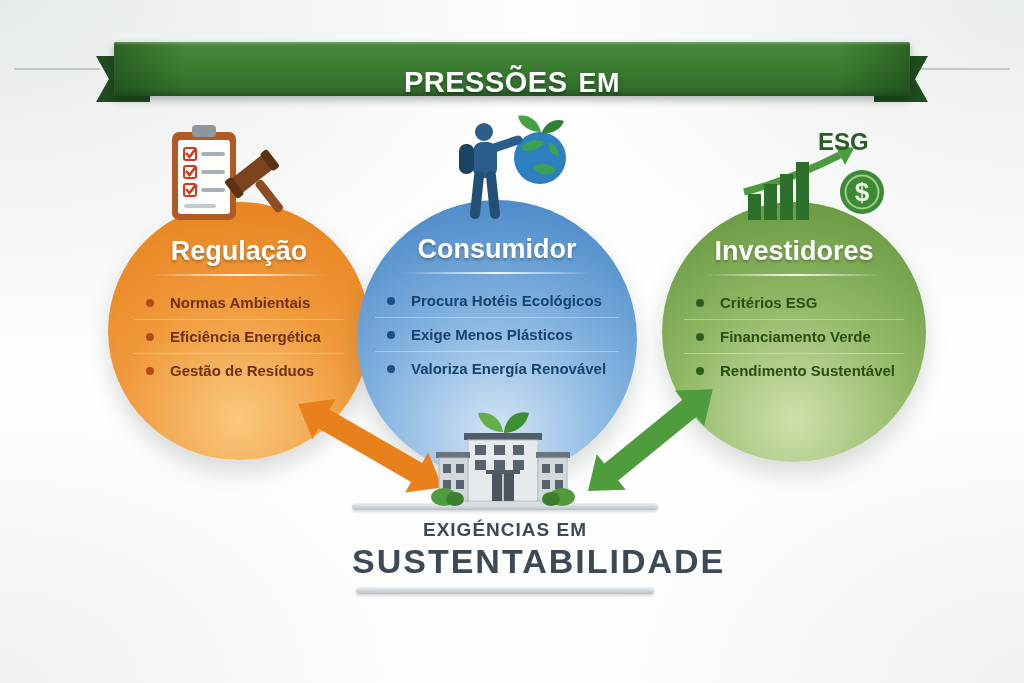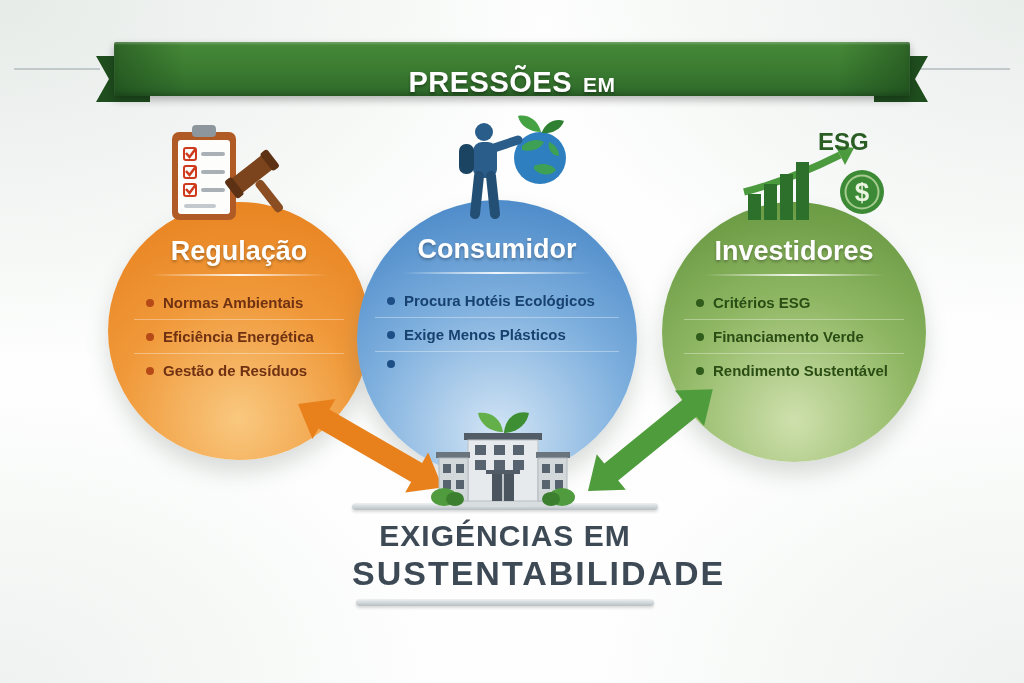--- a/index.html
+++ b/index.html
@@ -28,56 +28,56 @@
   .ribbon-tail.right { right:0; clip-path:polygon(0 0,100% 0,76% 50%,100% 100%,0 100%); }
   .ribbon-body {
     position:absolute; left:18px; right:18px; top:0; height:54px; border-radius:2px;
     background:
       linear-gradient(90deg, rgba(18,58,18,0.45), rgba(18,58,18,0) 9%, rgba(18,58,18,0) 91%, rgba(18,58,18,0.45)),
       linear-gradient(180deg, #478a39 0%, #3a7a30 55%, #2d672a 100%);
     box-shadow: 0 4px 9px rgba(0,0,0,0.28), inset 0 2px 2px rgba(255,255,255,0.22), inset 0 -3px 5px rgba(0,0,0,0.18);
     display:flex; justify-content:center; align-items:baseline; gap:11px; padding-top:24px;
   }
   .banner-word-lg { color:#fff; font-weight:bold; font-size:29px; letter-spacing:0.5px; text-shadow:0 2px 3px rgba(0,0,0,0.35); }
-  .banner-word-sm { color:#fff; font-weight:bold; font-size:21px; letter-spacing:0.5px; text-shadow:0 2px 3px rgba(0,0,0,0.35); }
+  .banner-word-sm { color:#fff; font-weight:bold; font-size:27px; letter-spacing:0.5px; text-shadow:0 2px 3px rgba(0,0,0,0.35); }
 
   
   .circle {
     position:absolute; border-radius:50%; z-index:2;
     background: radial-gradient(circle at 50% 84%, var(--light) 0%, var(--mid) 48%, var(--deep) 100%);
     box-shadow: 0 12px 22px rgba(90,100,95,0.22);
   }
   #circle-0 { left:108px; top:202px; width:262px; height:258px; }
   #circle-1 { left:357px; top:200px; width:280px; height:278px; }
   #circle-2 { left:662px; top:202px; width:264px; height:260px; }
 
   .circle-title { margin-top:34px; text-align:center; color:#ffffff; font-size:27px; font-weight:bold; text-shadow:0 2px 3px rgba(0,0,0,0.28); }
   .circle-underline { width:68%; height:2px; margin:7px auto 0; background:linear-gradient(90deg, rgba(255,255,255,0), rgba(255,255,255,0.9), rgba(255,255,255,0)); }
   .circle-items { list-style:none; margin-top:10px; }
-  .circle-items li { display:flex; align-items:center; gap:9px; margin:0 26px; padding:8px 0 8px 12px; font-size:15px; font-weight:bold; color:var(--text); }
+  .circle-items li { display:flex; align-items:center; gap:16px; margin:0 26px; padding:8px 0 8px 12px; font-size:15px; font-weight:bold; color:var(--text); }
   .circle-items li + li { border-top:1px solid rgba(255,255,255,0.35); }
   #circle-1 .circle-items li { margin:0 18px; }
   #circle-2 .circle-items li { margin:0 22px; }
   .bullet { flex:0 0 auto; width:8px; height:8px; border-radius:50%; background:var(--bullet); }
 
   
   .icon-svg { position:absolute; z-index:5; }
   #icon-regulation { left:164px; top:122px; }
   #icon-consumer   { left:448px; top:112px; }
   #icon-investors  { left:738px; top:128px; }
   .arrow-svg { position:absolute; z-index:3; }
   #arrow-orange { left:270px; top:390px; }
   #arrow-green  { left:565px; top:372px; }
   #hotel { position:absolute; left:428px; top:408px; z-index:4; }
 
   
   .footer { position:absolute; left:352px; top:503px; width:306px; text-align:center; z-index:2; }
   .footer-bar { height:7px; border-radius:4px; background:linear-gradient(180deg,#eef1f2,#b7bfc4); box-shadow:0 2px 3px rgba(0,0,0,0.15); }
   .footer-bar.bottom { margin:6px 4px 0 4px; }
-  .footer-line1 { margin-top:9px; font-size:30px; font-weight:bold; letter-spacing:1px; color:#3d4a56; }
+  .footer-line1 { margin-top:9px; font-size:19px; font-weight:bold; letter-spacing:1px; color:#3d4a56; }
   .footer-line2 { margin-top:1px; font-size:34px; font-weight:bold; letter-spacing:2px; color:#3d4a56; }
 </style>
 </head>
 <body>
 
 <div class="canvas">
 
   <div class="edge-line left"></div>
   <div class="edge-line right"></div>
 
@@ -116,20 +116,21 @@
       <li>
           <span class="bullet"></span>
           <span>Procura Hotéis Ecológicos</span>
         </li>
       <li>
           <span class="bullet"></span>
           <span>Exige Menos Plásticos</span>
         </li>
       <li>
           <span class="bullet"></span>
+          <span>Valoriza Energía Renovável</span>
         </li>
     </ul>
   </div>
 
   <div class="circle" id="circle-2" style="--deep: #5d9038; --mid: #8fb763; --light: #cfe0ad; --text: #2a4d14; --bullet: #2f5c1a;">
     <div class="circle-title">Investidores</div>
     <div class="circle-underline"></div>
     <ul class="circle-items">
       <li>
           <span class="bullet"></span>

